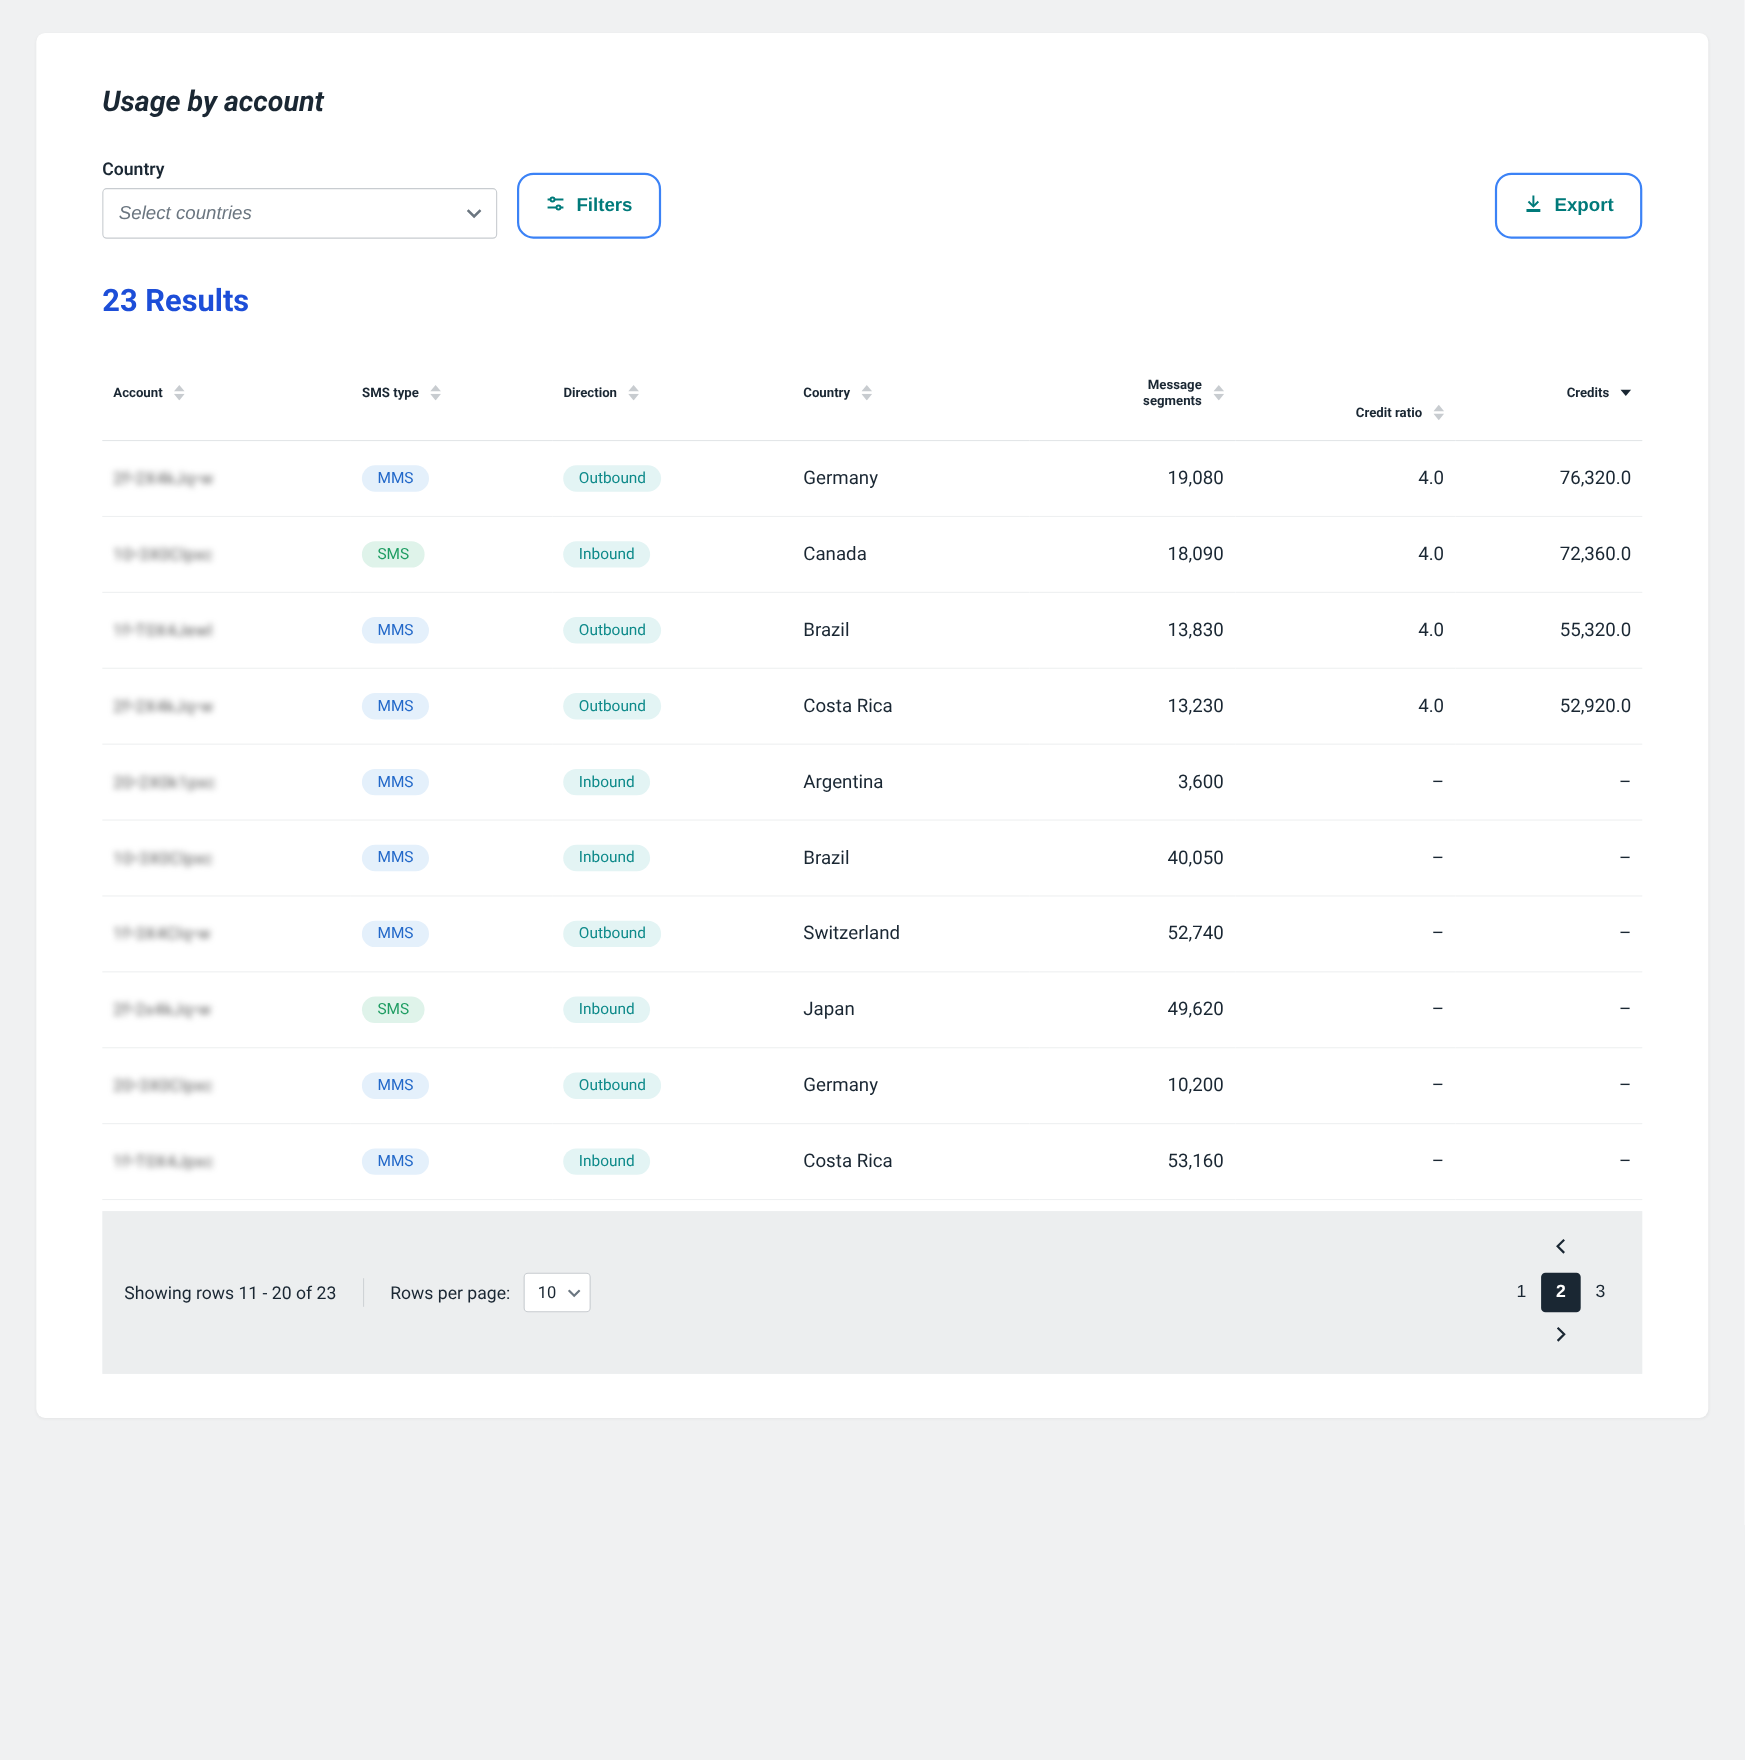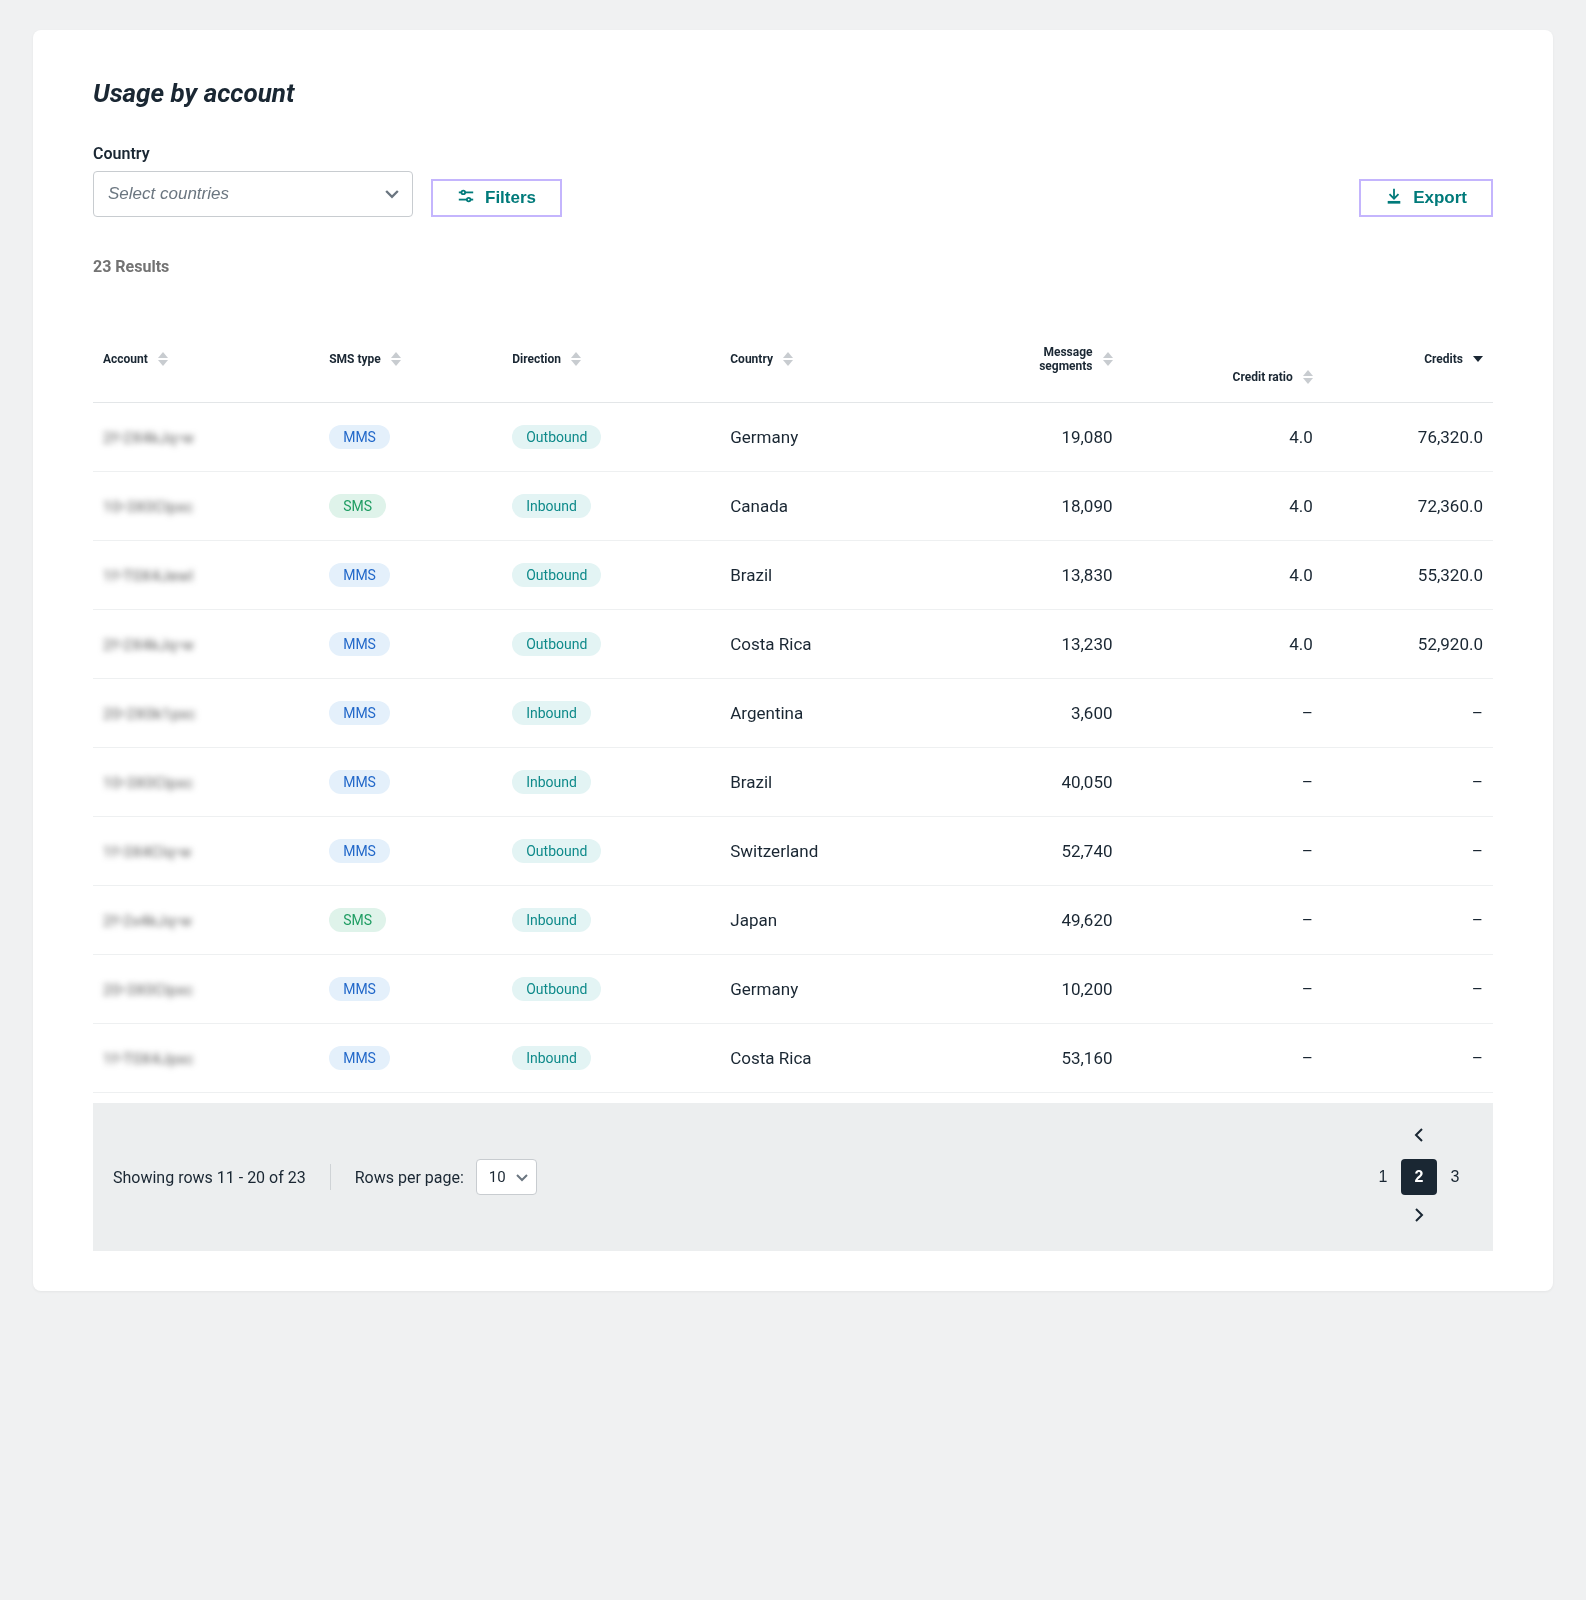--- a/index.html
+++ b/index.html
@@ -37,21 +37,21 @@
   }
   .field-group { display: flex; flex-direction: column; }
   .field-label {
     font-size: 16px;
     font-weight: 600;
     color: #1a2733;
     margin-bottom: 8px;
   }
   .select-wrap {
     position: relative;
-    width: 320px;
+    width: 359px;
   }
   .select-input {
     width: 100%;
     height: 46px;
     border: 1px solid #c8ccd0;
     border-radius: 4px;
     padding: 0 40px 0 14px;
     font-size: 17px;
     font-style: italic;
     color: #6b7680;
@@ -61,39 +61,39 @@
   }
   .select-caret {
     position: absolute;
     right: 14px;
     top: 50%;
     transform: translateY(-50%);
     pointer-events: none;
     color: #6b7680;
   }
   .btn-outline {
-    height: 38px;
-    border: 2px solid #c4b5fd;
+    height: 60px;
+    border: 2px solid #3b82f6;
     background: #fff;
     color: #007a7a;
     font-weight: 700;
     font-size: 17px;
-    border-radius: 0;
+    border-radius: 15px;
     padding: 0 24px;
     display: inline-flex;
     align-items: center;
     gap: 10px;
     cursor: pointer;
   }
   .btn-outline svg { width: 18px; height: 18px; }
   .results-count {
-    font-size: 16px;
+    font-size: 28px;
     font-weight: 700;
-    margin-bottom: 40px;
-    color: #737373;
+    margin-bottom: 24px;
+    color: #1d4ed8;
   }
   table {
     width: 100%;
     border-collapse: collapse;
   }
   thead th {
     text-align: left;
     font-size: 12px;
     font-weight: 700;
     color: #1a2733;

